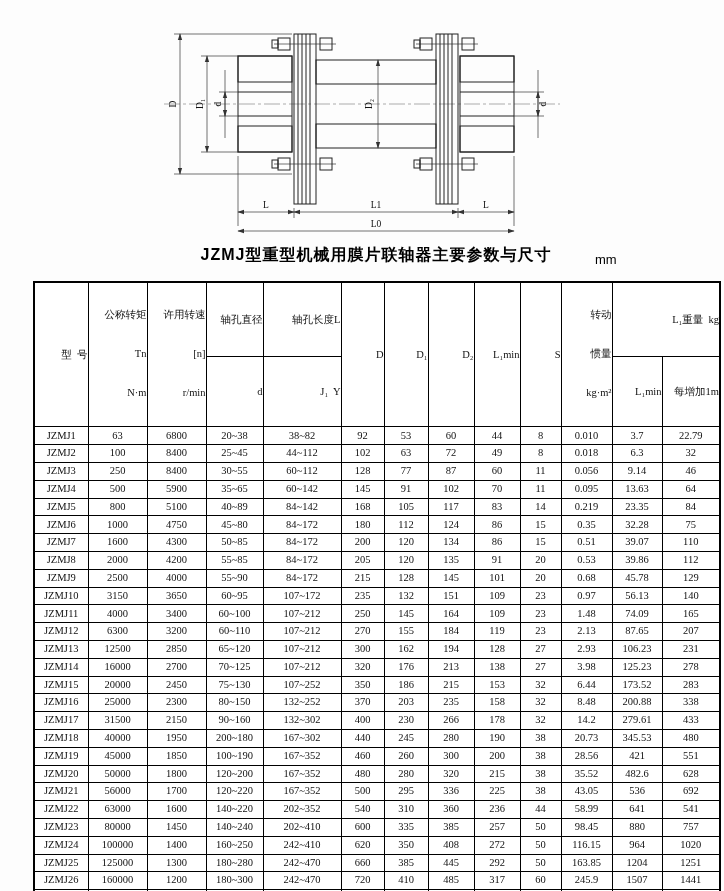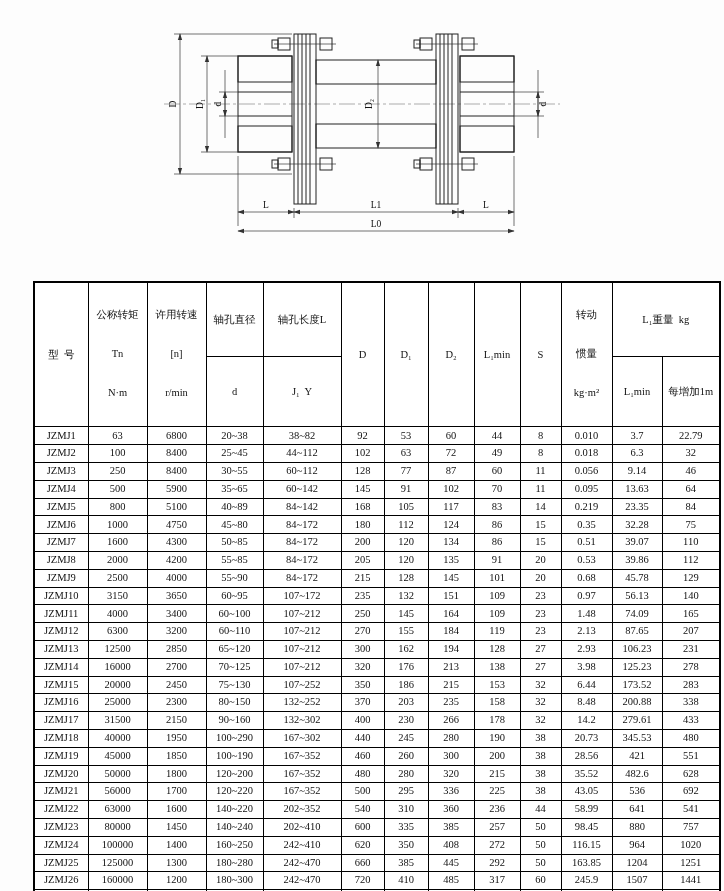--- a/index.html
+++ b/index.html
@@ -9,21 +9,21 @@
   .drawing svg{display:block;}
   .title-row{position:absolute;left:33px;top:245px;width:686px;height:28px;}
   .title-row h1{margin:0;text-align:center;font-family:"Liberation Sans","DejaVu Sans",sans-serif;
         font-weight:bold;font-size:16px;letter-spacing:1px;color:#000;}
   .unit{position:absolute;left:562px;top:7px;font-family:"Liberation Sans","DejaVu Sans",sans-serif;
         font-size:13px;color:#000;}
   table.params{position:absolute;left:33px;top:281px;width:686px;border-collapse:collapse;
         table-layout:fixed;background:#fff;}
   table.params,table.params th,table.params td{border:1px solid #000;}
   table.params{border-width:2px;}
-  table.params th{font-weight:normal;font-size:10.5px;padding:0;text-align:center;vertical-align:middle;
+  table.params th{font-weight:normal;font-size:10.5px;padding:0;text-align:right;vertical-align:middle;
         line-height:1.25;white-space:pre;}
   table.params thead tr.h1 th{height:26px;}
   table.params thead tr.h2 th{height:25px;}
   table.params td{font-size:10.5px;padding:0;text-align:center;vertical-align:middle;height:16.8px;
         line-height:1;white-space:nowrap;}
   table.params .hline{line-height:1.22;}
   .dim{stroke:#333;stroke-width:0.7;fill:none;}
   .body-ln{stroke:#222;stroke-width:1;fill:none;}
   .dimtxt{font-family:"Liberation Serif","DejaVu Serif",serif;font-size:9.5px;fill:#111;}
 </style>
@@ -143,20 +143,24 @@
         <line class="dim" x1="308" y1="208" x2="364" y2="208" marker-start="url(#arr)" marker-end="url(#arr)"></line>
         <text class="dimtxt" x="116" y="204" text-anchor="middle">L</text>
         <text class="dimtxt" x="226" y="204" text-anchor="middle">L1</text>
         <text class="dimtxt" x="336" y="204" text-anchor="middle">L</text>
         <line class="dim" x1="88" y1="227" x2="364" y2="227" marker-start="url(#arr)" marker-end="url(#arr)"></line>
         <text class="dimtxt" x="226" y="223" text-anchor="middle">L0</text>
       </g>
     </svg>
   </div>
 
+  <div class="title-row">
+    <h1>JZMJ型重型机械用膜片联轴器主要参数与尺寸</h1>
+    <span class="unit">mm</span>
+  </div>
 
   <table class="params">
     <colgroup>
       <col style="width:54px">
         <col style="width:59px">
         <col style="width:59px">
         <col style="width:57px">
       <col style="width:78px">
         <col style="width:43px">
         <col style="width:44px">
@@ -454,21 +458,21 @@
           <td>178</td>
           <td>32</td>
           <td>14.2</td>
           <td>279.61</td>
           <td>433</td>
         </tr>
         <tr>
           <td>JZMJ18</td>
           <td>40000</td>
           <td>1950</td>
-          <td>100~290</td>
+          <td>200~180</td>
           <td>167~302</td>
           <td>440</td>
           <td>245</td>
           <td>280</td>
           <td>190</td>
           <td>38</td>
           <td>20.73</td>
           <td>345.53</td>
           <td>480</td>
         </tr>

